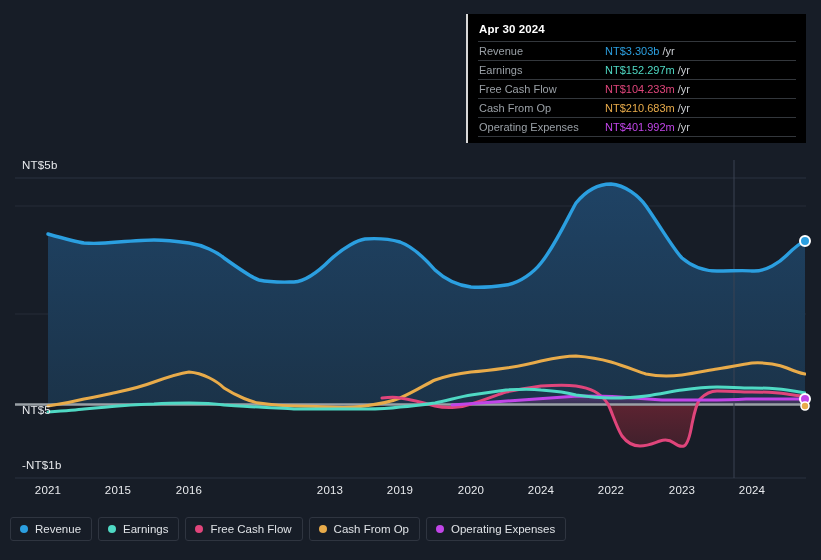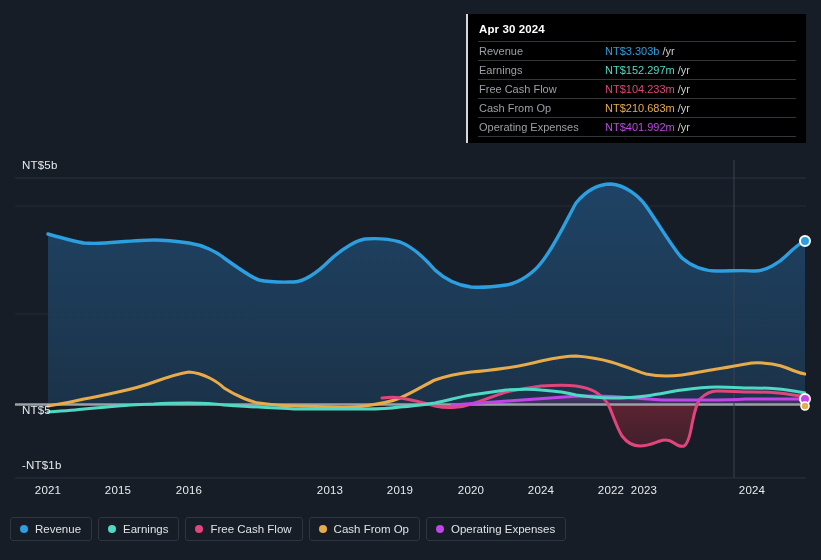--- a/index.html
+++ b/index.html
@@ -189,21 +189,21 @@
 
     <div class="x-label" style="left:48px;  top:484px;">2021</div>
     <div class="x-label" style="left:118px; top:484px;">2015</div>
     <div class="x-label" style="left:189px; top:484px;">2016</div>
     <div class="x-label" style="left:259px; top:484px;margin-top:40px;">2017</div>
     <div class="x-label" style="left:330px; top:484px;">2013</div>
     <div class="x-label" style="left:400px; top:484px;">2019</div>
     <div class="x-label" style="left:471px; top:484px;">2020</div>
     <div class="x-label" style="left:541px; top:484px;">2024</div>
     <div class="x-label" style="left:611px; top:484px;">2022</div>
-    <div class="x-label" style="left:644px; top:484px;">2023</div>
+    <div class="x-label" style="left:682px; top:484px;">2023</div>
     <div class="x-label" style="left:752px; top:484px;">2024</div>
   </div>
 
   <div id="tooltip">
     <div class="tt-title">Apr 30 2024</div>
 
     <div class="tt-row">
       <span class="tt-key">Revenue</span>
       <span class="tt-val" style="color:#2b9fe0">NT$3.303b</span>
       <span class="tt-unit">/yr</span>

